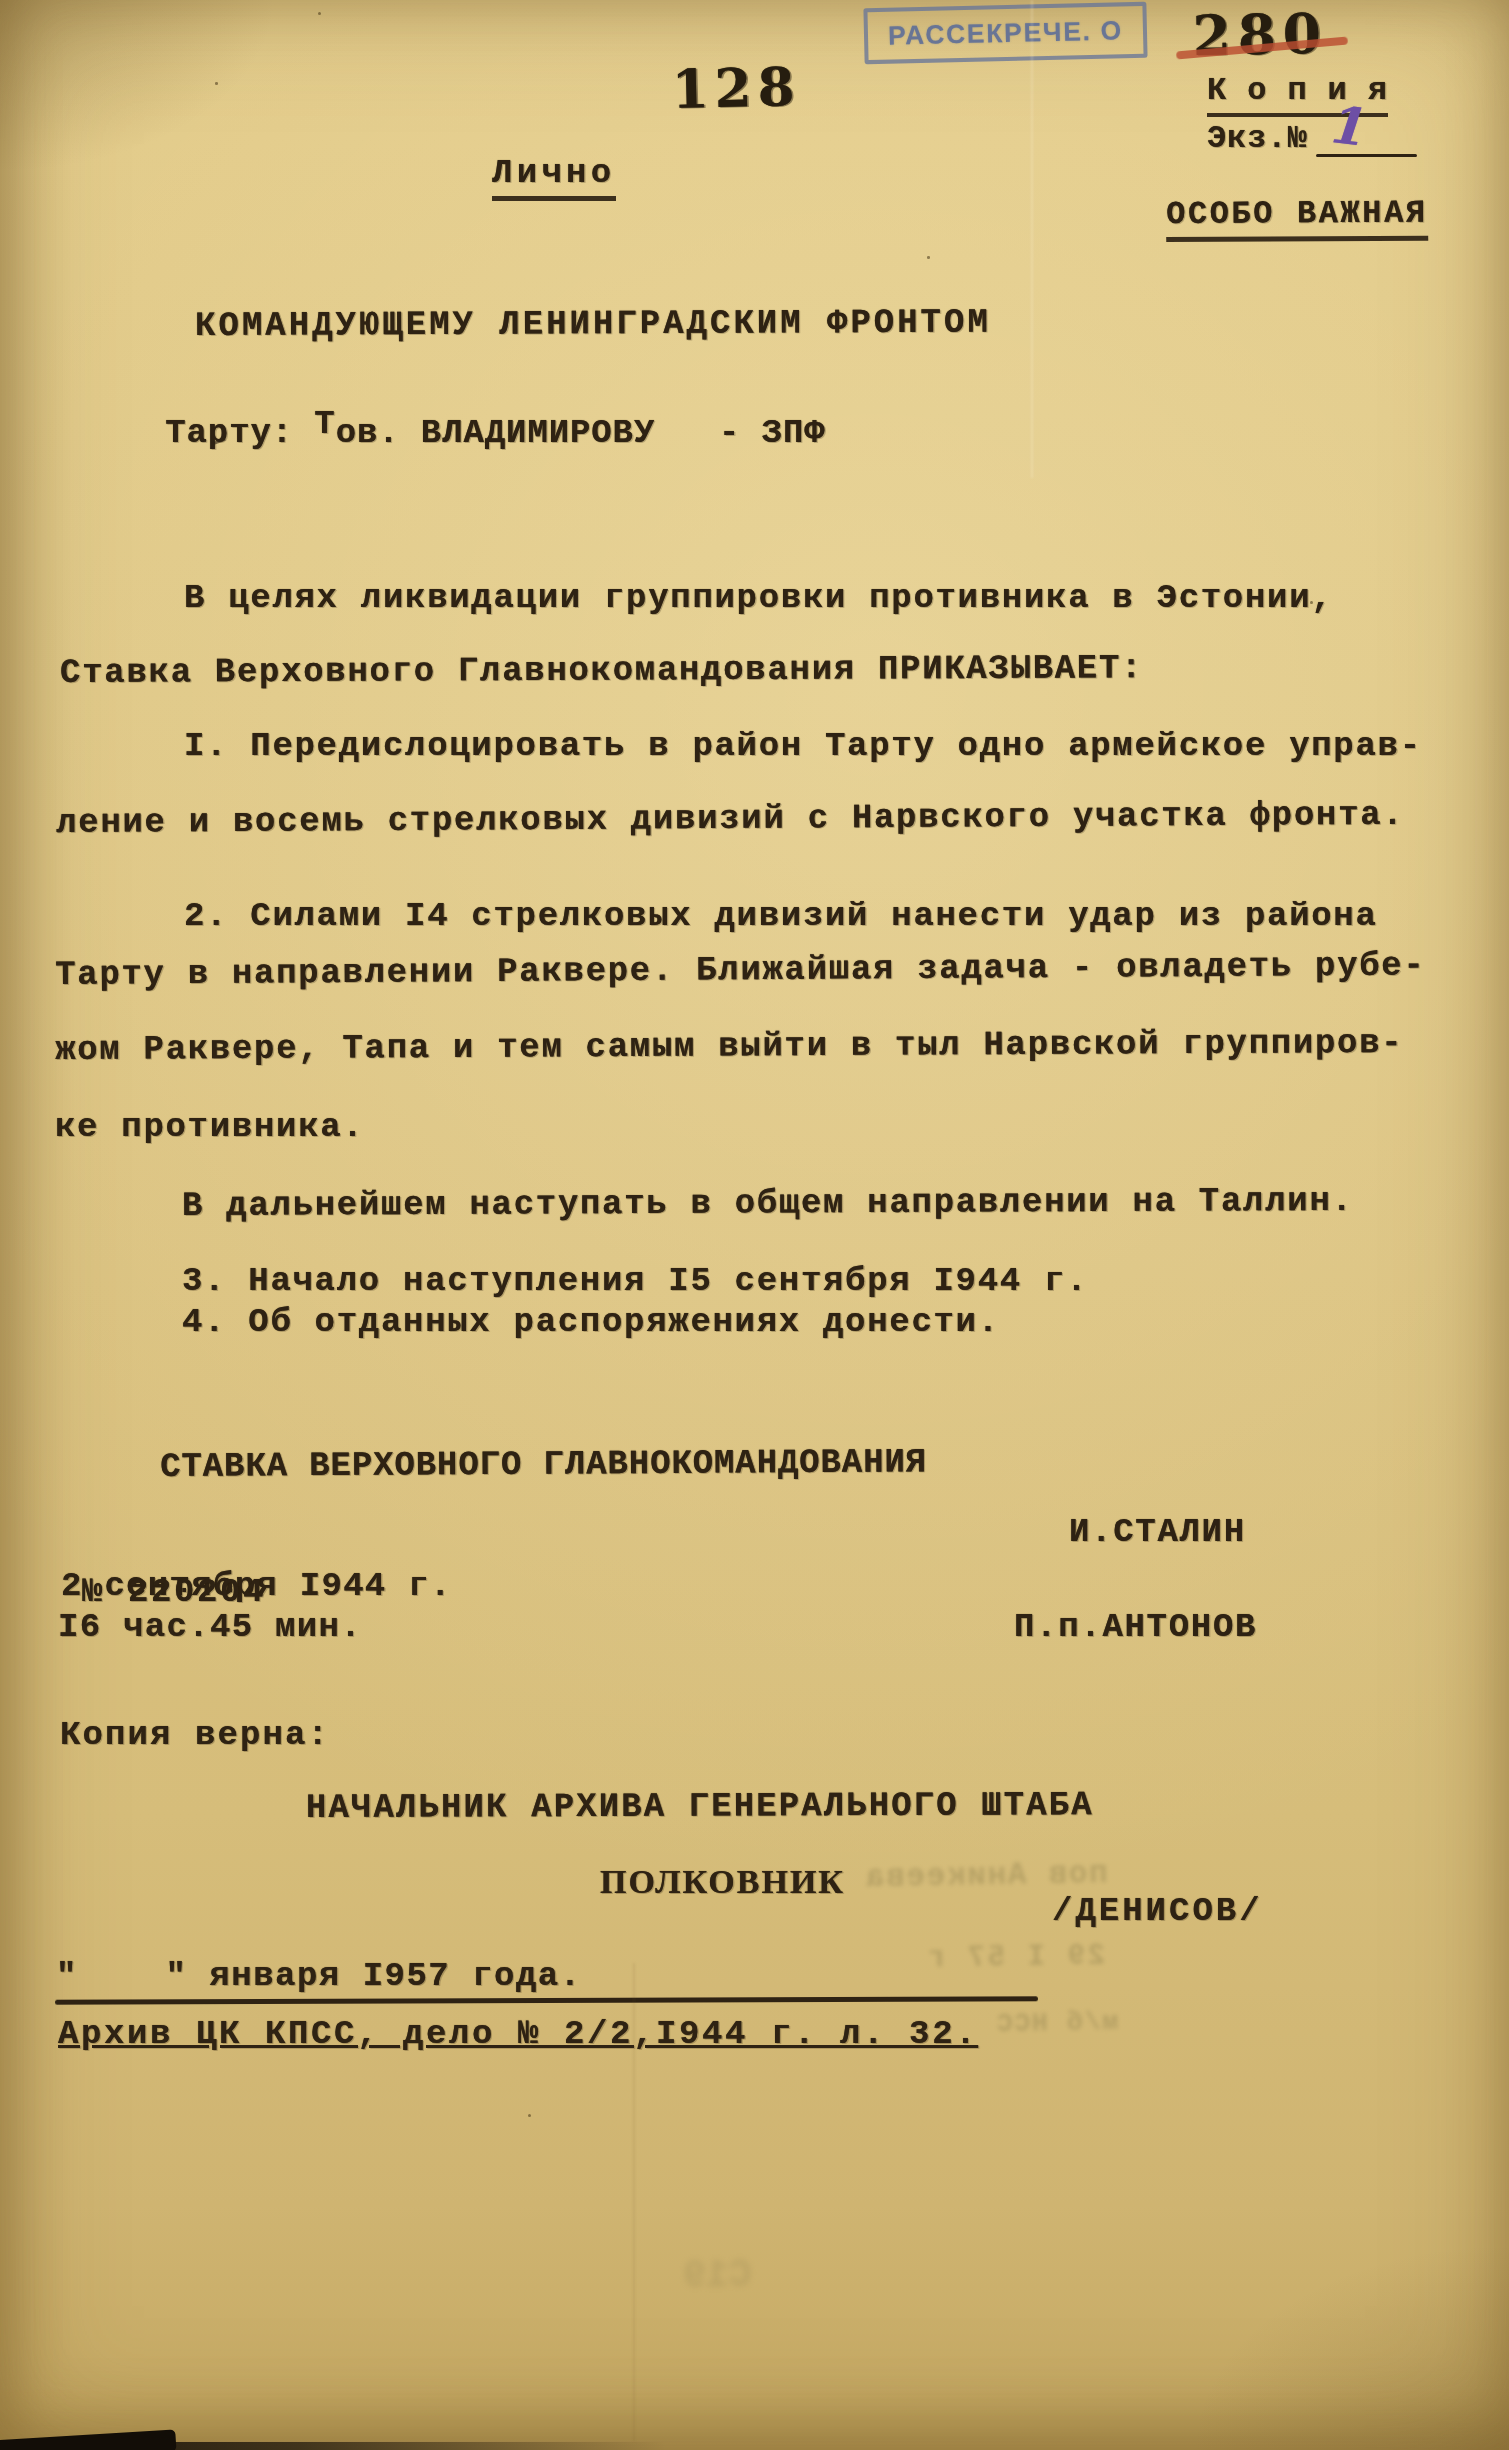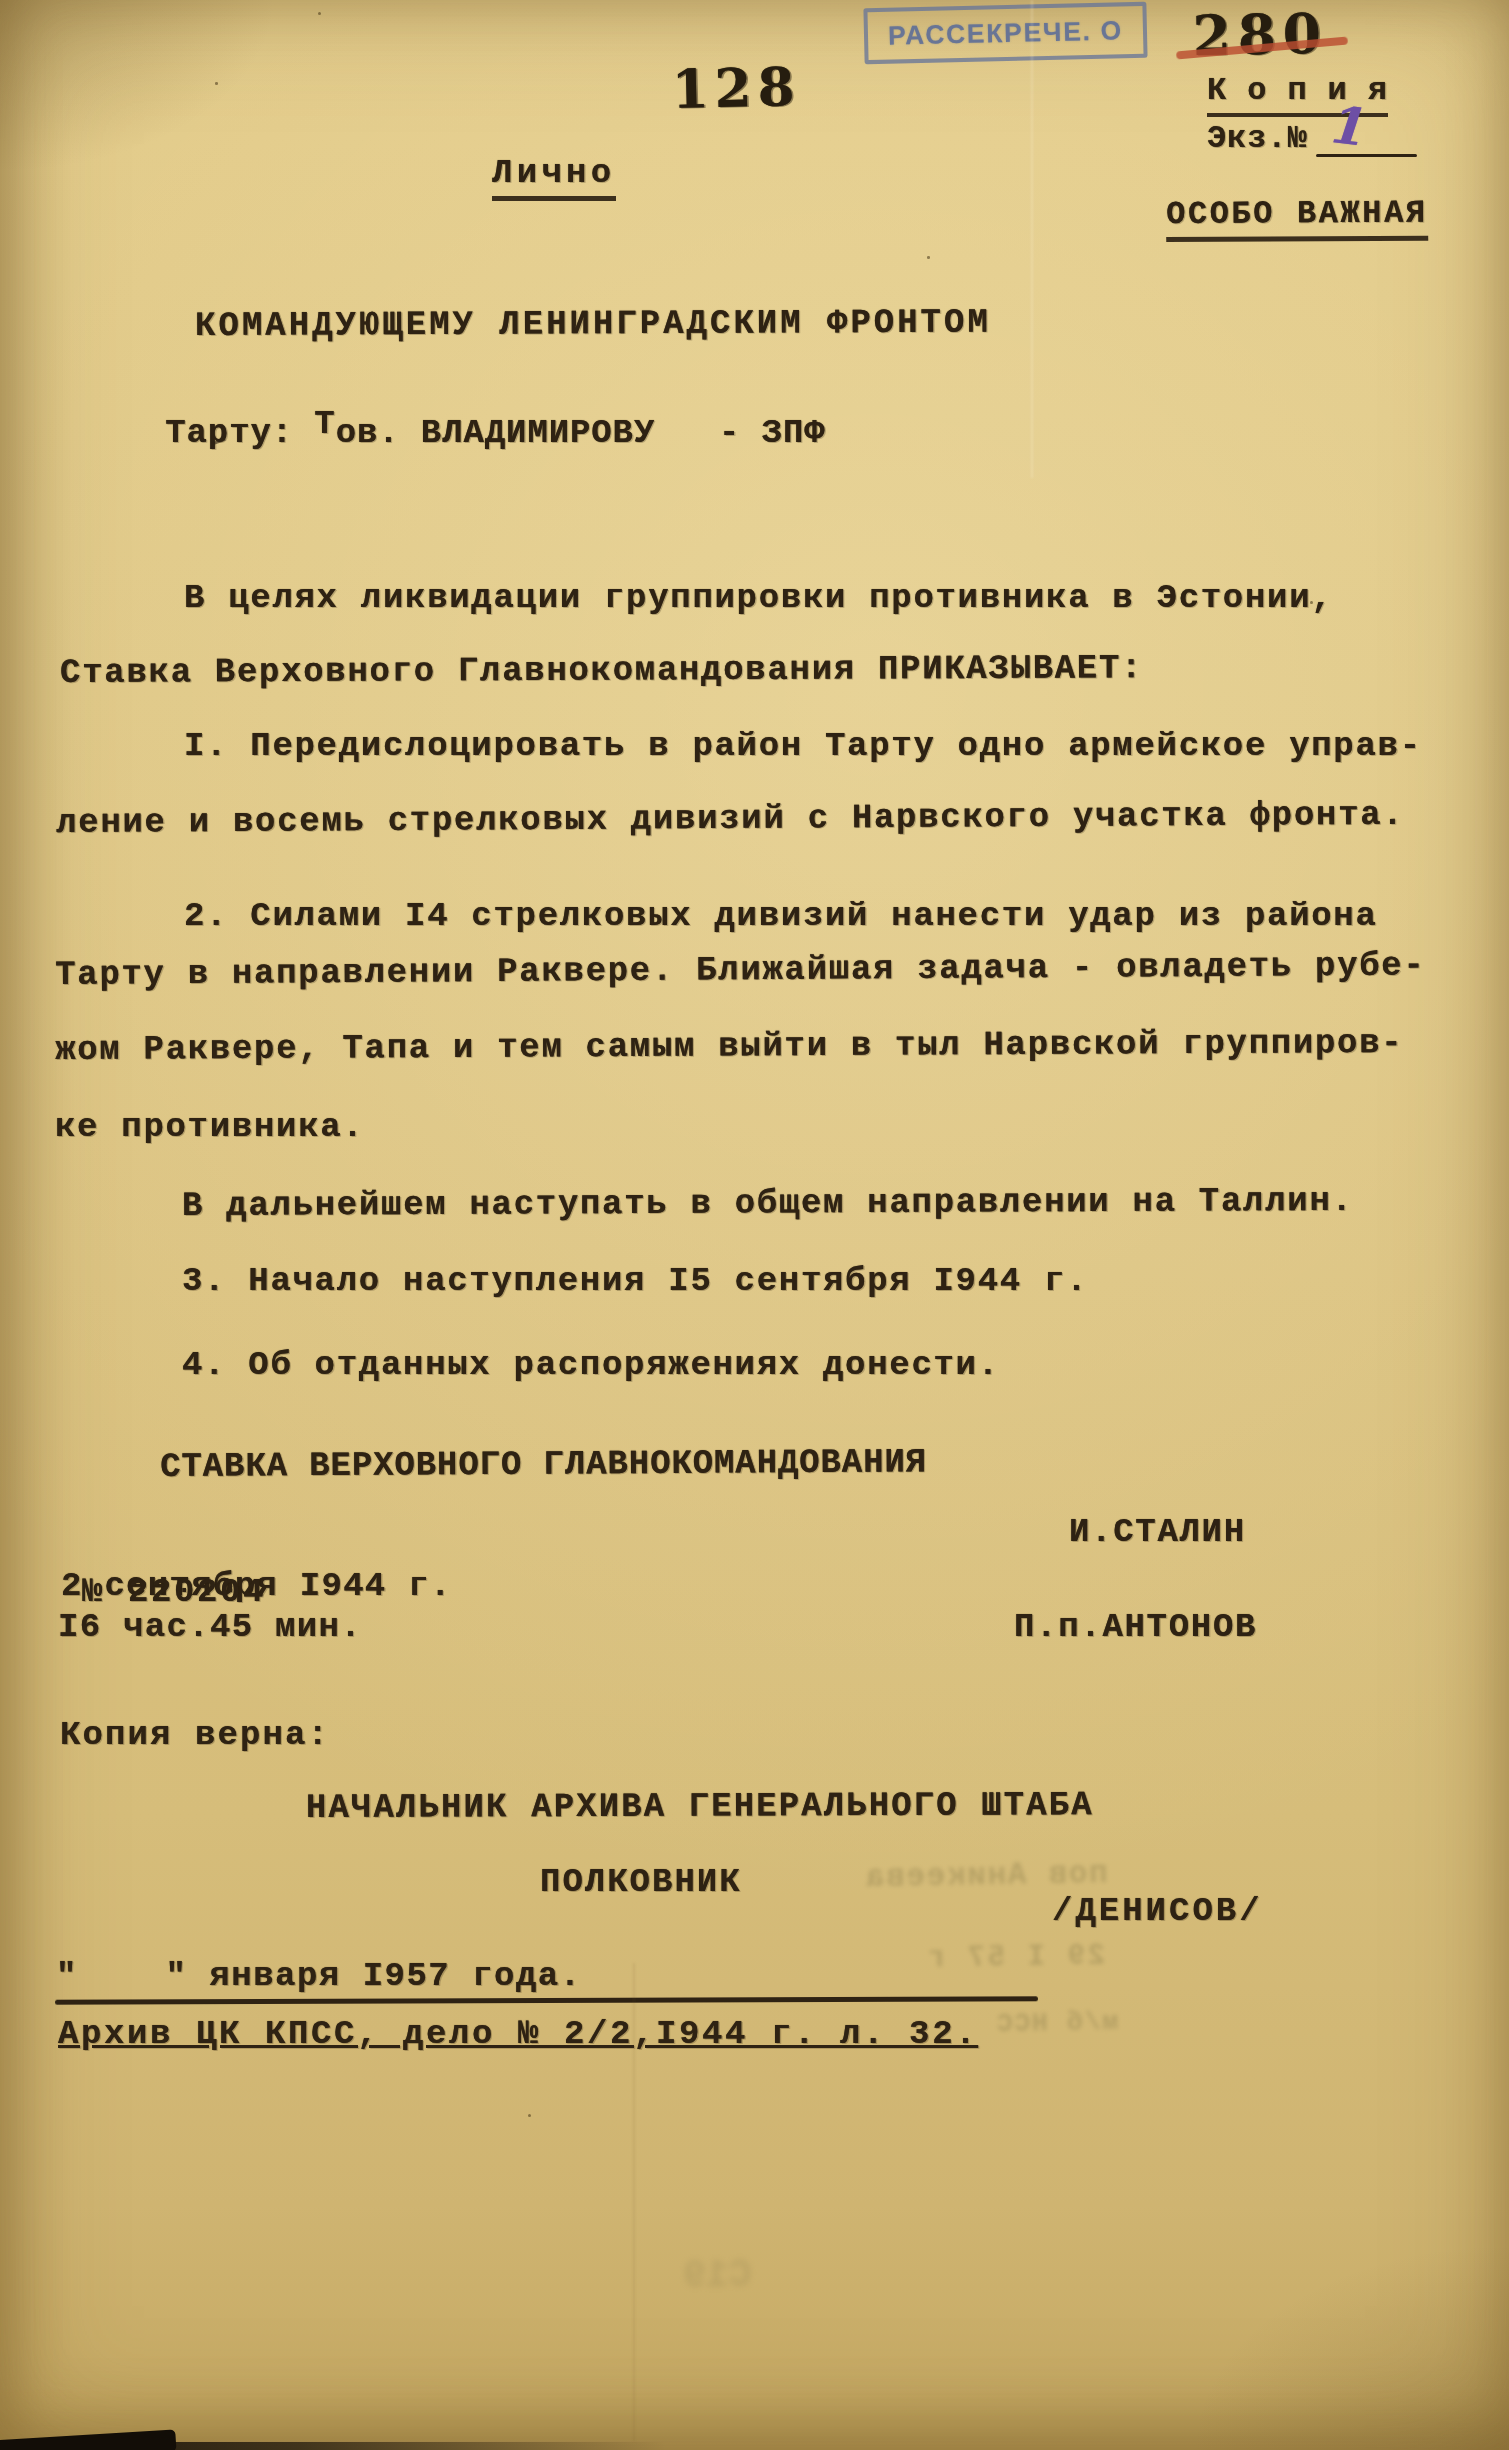--- a/index.html
+++ b/index.html
@@ -110,32 +110,32 @@
   <div class="line" style="left:184px;top:579px;">В целях ликвидации группировки противника в Эстонии,</div>
   <div class="line" style="left:60px;top:654px;transform:rotate(-0.25deg);">Ставка Верховного Главнокомандования ПРИКАЗЫВАЕТ:</div>
   <div class="line" style="left:184px;top:727px;">I. Передислоцировать в район Тарту одно армейское управ-</div>
   <div class="line" style="left:56px;top:804px;transform:rotate(-0.35deg);">ление и восемь стрелковых дивизий с Нарвского участка фронта.</div>
   <div class="line" style="left:184px;top:881px;margin-top:16px;">2. Силами I4 стрелковых дивизий нанести удар из района</div>
   <div class="line" style="left:55px;top:956px;transform:rotate(-0.4deg);">Тарту в направлении Раквере. Ближайшая задача - овладеть рубе-</div>
   <div class="line" style="left:55px;top:1031px;transform:rotate(-0.3deg);">жом Раквере, Тапа и тем самым выйти в тыл Нарвской группиров-</div>
   <div class="line" style="left:55px;top:1108px;">ке противника.</div>
   <div class="line" style="left:182px;top:1187px;transform:rotate(-0.25deg);">В дальнейшем наступать в общем направлении на Таллин.</div>
   <div class="line" style="left:182px;top:1262px;">3. Начало наступления I5 сентября I944 г.</div>
-  <div class="line" style="left:182px;top:1346px;">4. Об отданных распоряжениях донести.</div>
+  <div class="line" style="left:182px;top:1303px;">4. Об отданных распоряжениях донести.</div>
 
   <div class="line" style="left:160px;top:1448px;letter-spacing:0.9px;transform:rotate(-0.35deg);">СТАВКА ВЕРХОВНОГО ГЛАВНОКОМАНДОВАНИЯ</div>
   <div class="line" style="left:1069px;top:1513px;letter-spacing:1.7px;">И.СТАЛИН</div>
   <div class="line" style="left:61px;top:1567px;letter-spacing:1.3px;">2 сентября I944 г.</div>
   <div class="line" style="left:58px;top:1608px;letter-spacing:1.3px;text-align:right;">I6 час.45 мин.</div>
   <div class="line" style="left:1014px;top:1608px;letter-spacing:1.7px;">П.п.АНТОНОВ</div>
   <div class="line" style="left:82px;top:1573px;letter-spacing:2.6px;">№ 220204</div>
 
   <div class="line" style="left:60px;top:1716px;letter-spacing:2.1px;">Копия верна:</div>
   <div class="line" style="left:306px;top:1789px;letter-spacing:2.1px;transform:rotate(-0.2deg);">НАЧАЛЬНИК АРХИВА ГЕНЕРАЛЬНОГО ШТАБА</div>
-  <div class="line" style="left:540px;top:1863px;letter-spacing:2px;">ПОЛКОВНИК</div>
+  <div class="line" style="left:600px;top:1863px;letter-spacing:2px;font-family:Liberation Serif, serif;">ПОЛКОВНИК</div>
   <div class="line" style="left:1052px;top:1892px;letter-spacing:3px;">/ДЕНИСОВ/</div>
   <div class="line" style="left:56px;top:1957px;letter-spacing:1.5px;">"    " января I957 года.</div>
   <div class="rule" style="left:55px;top:1998px;width:983px;height:5.1px;transform:rotate(-0.2deg);"></div>
   <div class="line" style="left:58px;top:2015px;letter-spacing:2.6px;text-decoration:underline;">Архив ЦК КПСС, дело № 2/2,I944 г. л. 32.</div>
 
   <div class="ghost" style="left:864px;top:1858px;font-size:31px;letter-spacing:1.7px;">пов Аникеева</div>
   <div class="ghost" style="left:925px;top:1941px;font-size:29px;letter-spacing:2.6px;">29 I 57 г</div>
   <div class="ghost" style="left:995px;top:2008px;font-size:26.5px;letter-spacing:1.7px;">м/б НСС</div>
   <div class="ghost" style="left:683px;top:2254px;font-size:38px;opacity:.26;filter:blur(3.4px);">С19</div>
 

